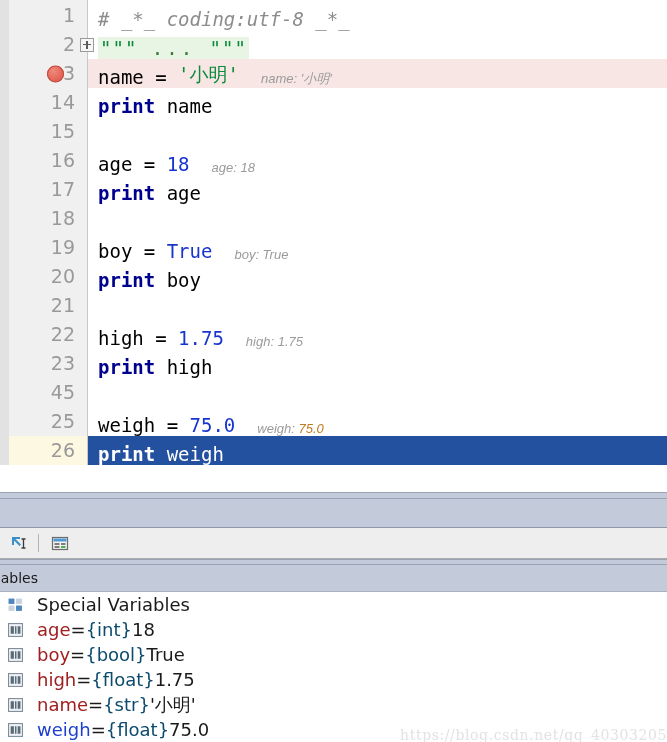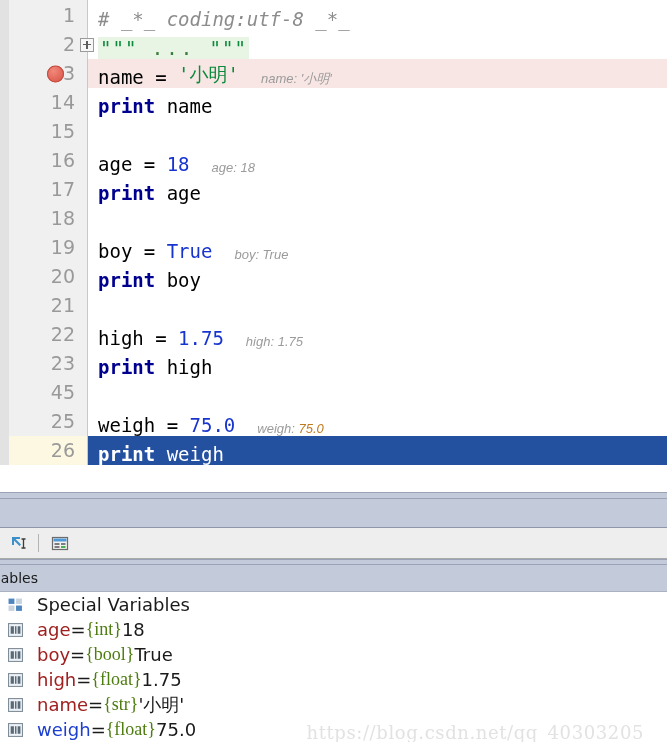--- a/index.html
+++ b/index.html
@@ -214,31 +214,31 @@
     box-sizing: border-box;
   }
   .var-icon {
     width: 15px; height: 14px;
     margin-right: 7px;
     flex: 0 0 auto;
     display: block;
   }
   .vname { color: #a02020; }
   .vname.changed { color: #1c3fd0; }
-  .vtype { color: #4d7c0f; font-family: Liberation Serif, serif; }
+  .vtype { color: #0c4a6e; }
   .veq { color: #1a1a1a; }
   .vval { color: #1a1a1a; }
   .sp-label { color: #1a1a1a; }
 
   .watermark {
     position: absolute;
-    right: 23px;
+    right: 0;
     bottom: 6px;
     font-family: "DejaVu Serif", serif;
-    font-size: 18px;
+    font-size: 14px;
     color: #e2e2e2;
     letter-spacing: 0.6px;
     user-select: none;
   }
 </style>
 </head>
 <body>
 
 <div class="editor">
   <div class="editor-rows" id="editor-rows">

